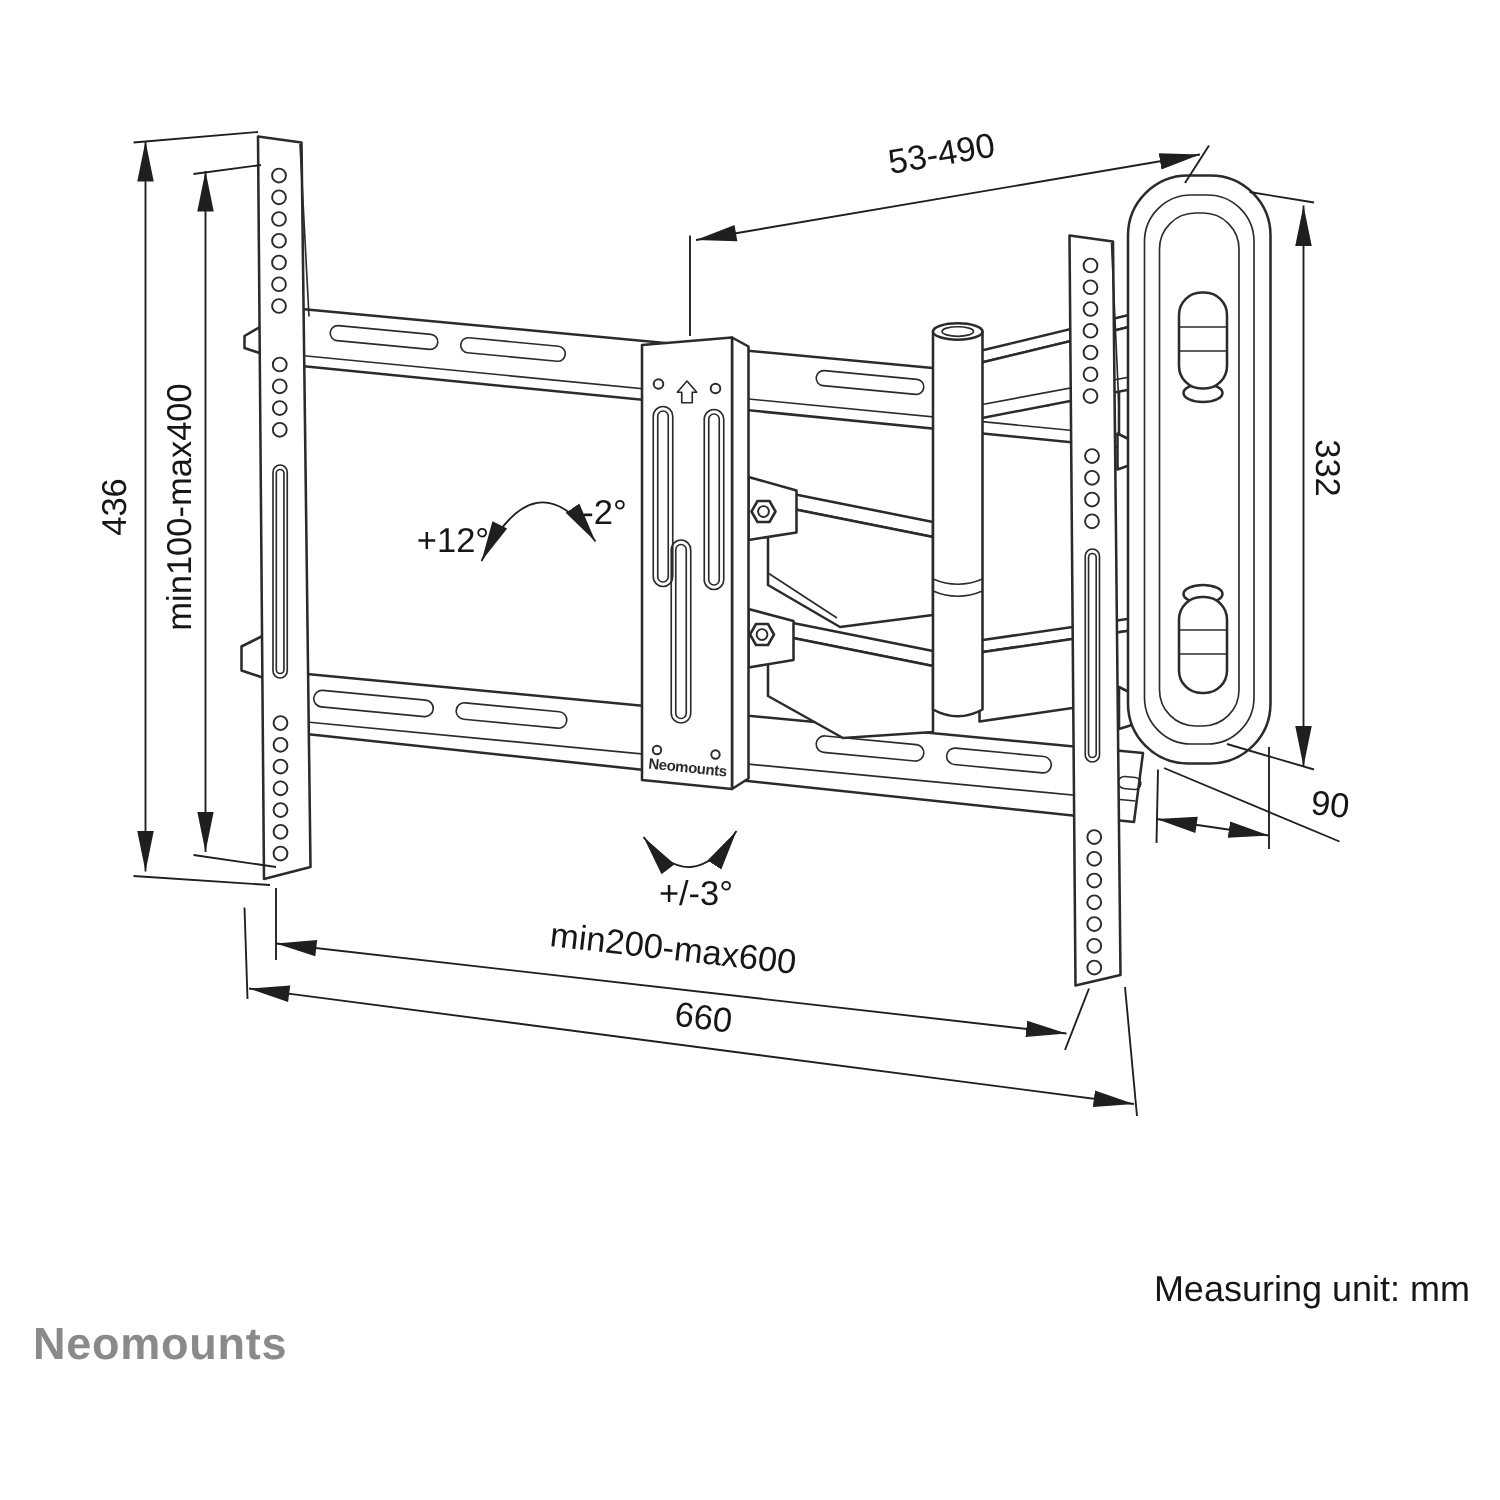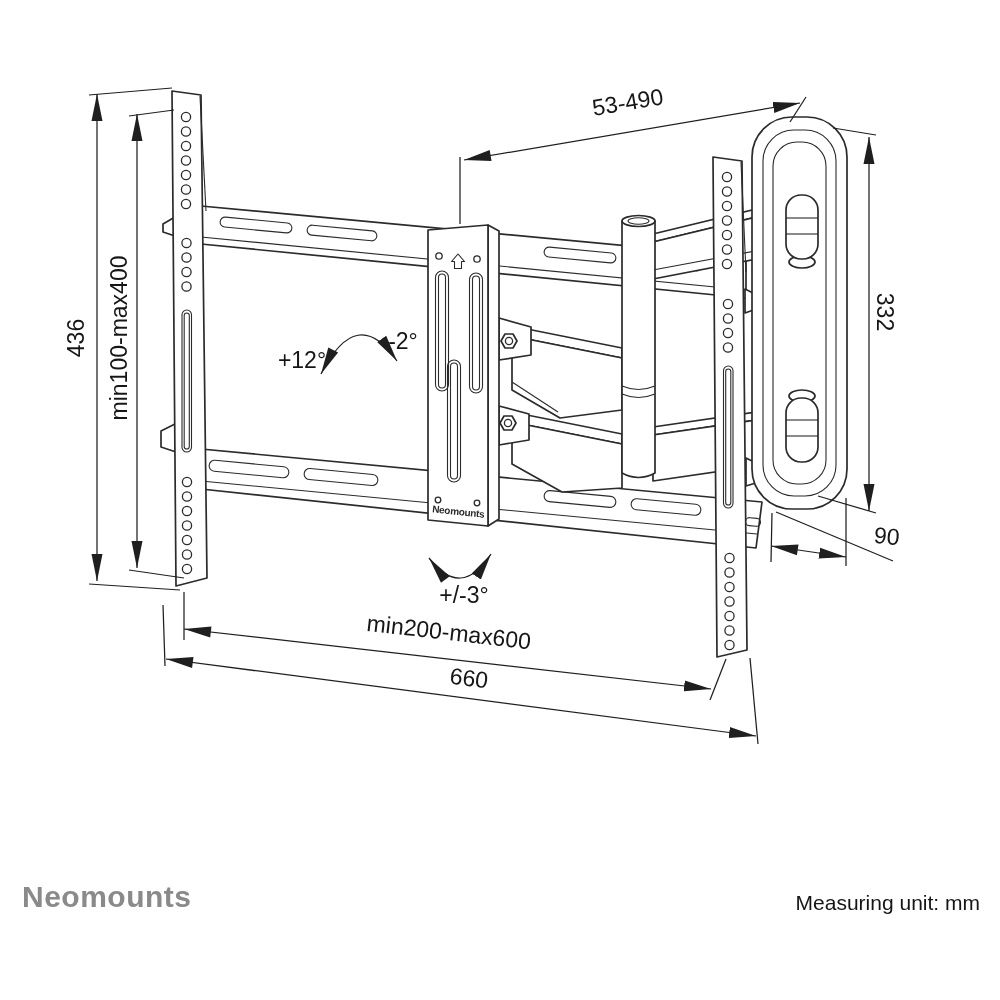--- a/index.html
+++ b/index.html
@@ -7,21 +7,21 @@
          font-family:"Liberation Sans",sans-serif;overflow:hidden}
   svg{position:absolute;left:0;top:0}
   .ol{fill:#fff;stroke:#2b2b2b;stroke-width:1.7;stroke-linejoin:round}
   .th{fill:none;stroke:#2b2b2b;stroke-width:1.1;stroke-linejoin:round}
   .hole{fill:#fff;stroke:#2b2b2b;stroke-width:1.3}
   .dim{fill:none;stroke:#1f1f1f;stroke-width:1.25}
   .dimtxt{font-size:23px;fill:#161616;text-anchor:middle}
   .plt{font-size:10px;font-weight:700;fill:#2b2b2b;text-anchor:middle;letter-spacing:-.3px}
   .brand{position:absolute;left:22px;top:880px;font-size:30px;font-weight:700;
          color:#8a8a8a;letter-spacing:.5px}
-  .unit{position:absolute;right:20px;top:891px;font-size:21px;color:#161616}
+  .unit{position:absolute;right:20px;top:846px;font-size:24px;color:#161616}
 </style>
 </head>
 <body>
 
 <div class="stage">
 <svg width="1000" height="1000" viewBox="0 0 1000 1000">
   <defs>
     <marker id="aS" markerUnits="userSpaceOnUse" markerWidth="28" markerHeight="12" refX="0" refY="6" orient="auto">
       <path d="M27,0.5 L0,6 L27,11.5 Z" fill="#1f1f1f"></path>
     </marker>

